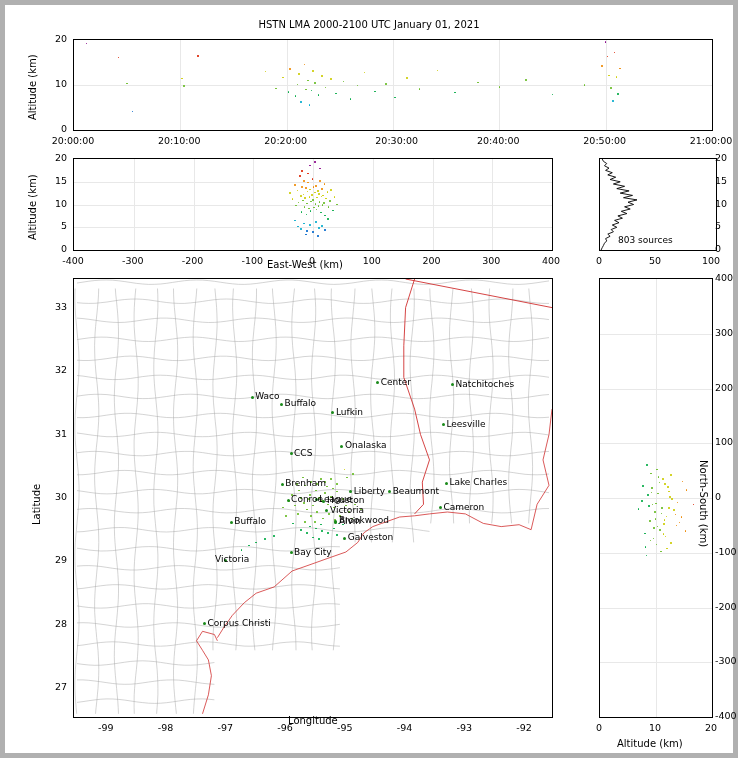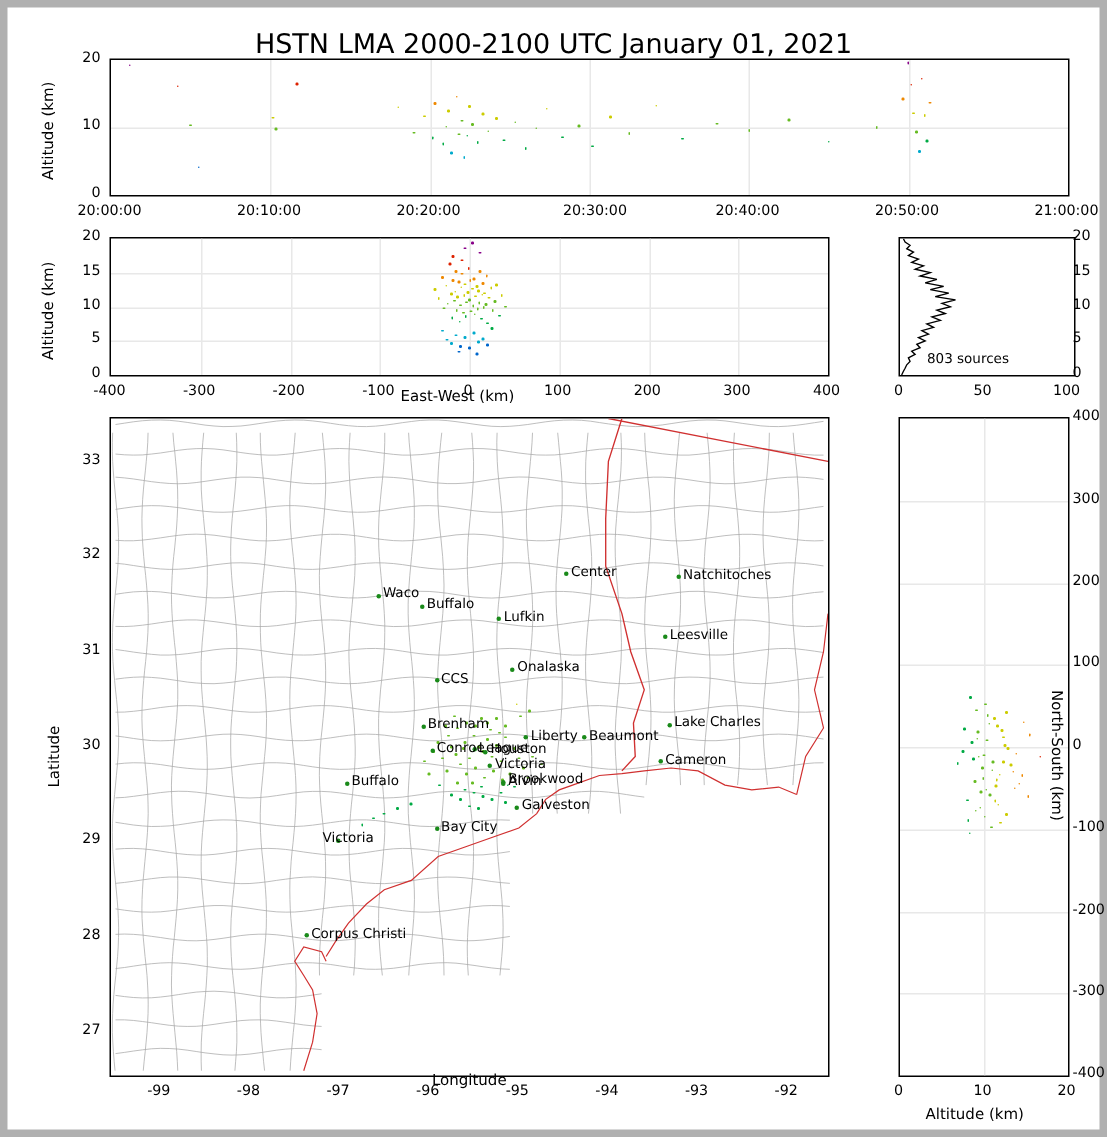--- a/index.html
+++ b/index.html
@@ -13,21 +13,21 @@
     position:relative;
     width:728px;height:748px;
     margin:5px;
     background:#ffffff;
     box-sizing:border-box;
   }
   .title{
     position:absolute;
     left:0;top:14px;width:728px;
     text-align:center;
-    font-size:18px;
+    font-size:10px;
     color:#000;
   }
   .panel{
     position:absolute;
     box-sizing:border-box;
     border:1px solid #000;
     background:#ffffff;
     overflow:hidden;
   }
   .plotarea{

